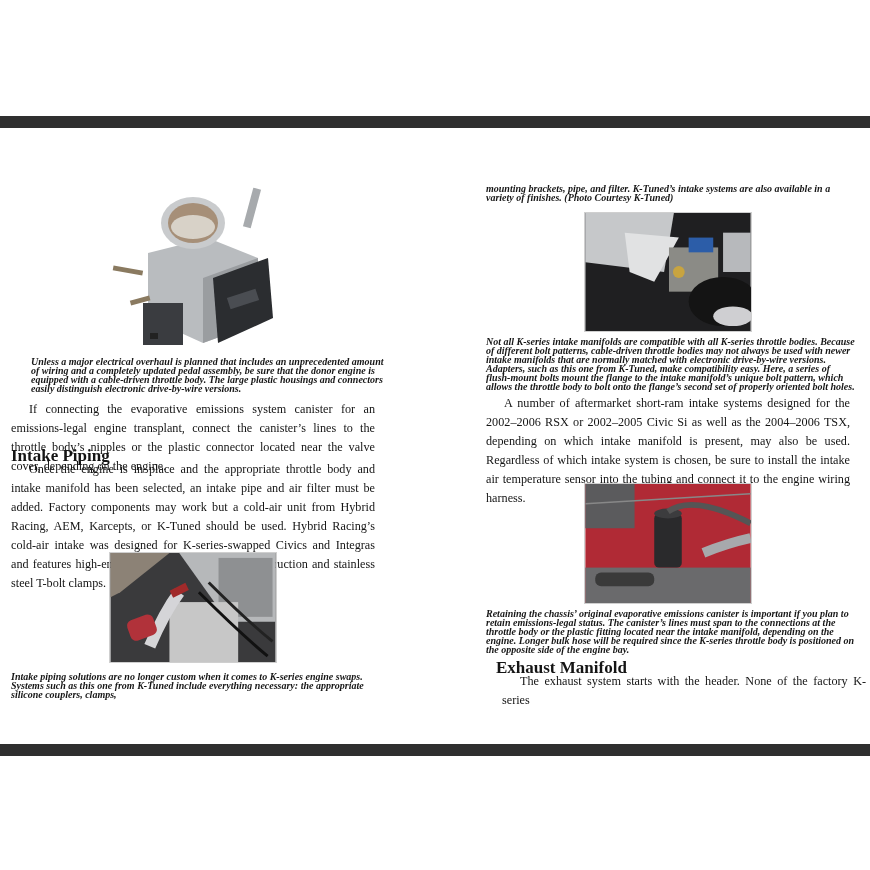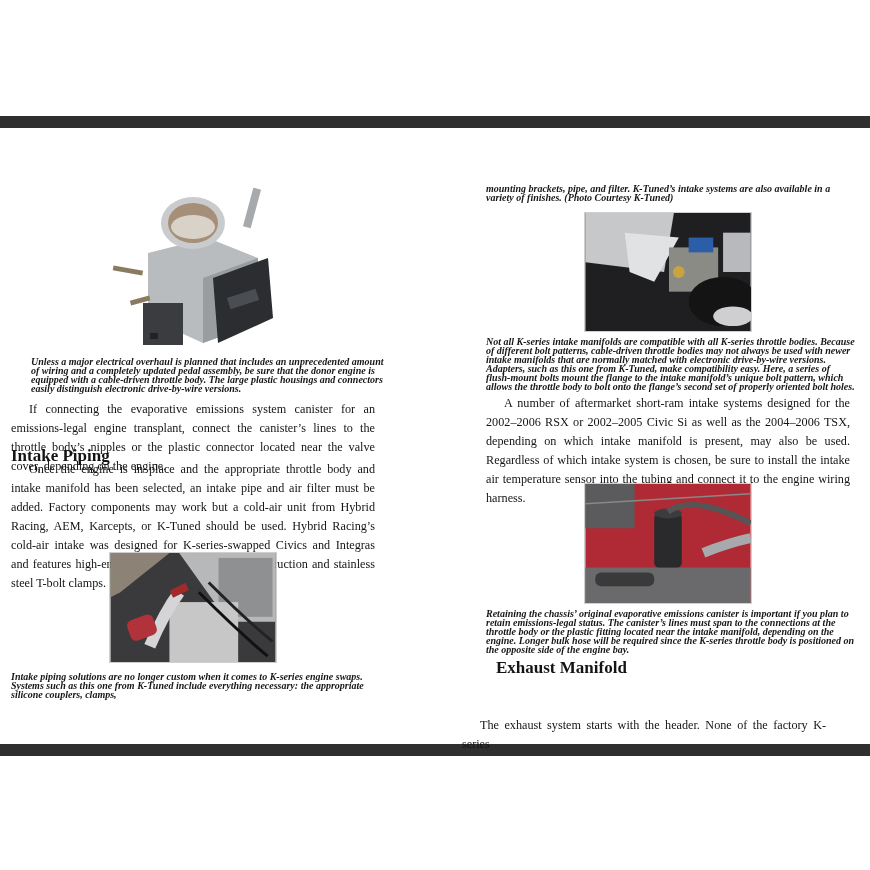--- a/index.html
+++ b/index.html
@@ -107,15 +107,15 @@
     <path d="M120,70 Q145,60 168,55" stroke="#a7a9ac" stroke-width="10" fill="none"></path>
     <rect x="10" y="90" width="60" height="14" rx="6" fill="#3a3a3a"></rect>
     <path d="M0,20 L168,10" stroke="#888" stroke-width="1.5"></path>
   </svg>
 </div>
 
 <div class="caption" style="left:486px; top:609px; width:370px;">Retaining the chassis’ original evaporative emissions canister is important if you plan to retain emissions-legal status. The canister’s lines must span to the connections at the throttle body or the plastic fitting located near the intake manifold, depending on the engine. Longer bulk hose will be required since the K-series throttle body is positioned on the opposite side of the engine bay.</div>
 
 <div class="heading" style="left:496px; top:658px;">Exhaust Manifold</div>
 
-<div class="body-text" style="left:462px; top:672px; width:364px;margin-top:44px;">
+<div class="body-text" style="left:502px; top:672px; width:364px;">
   <p style="text-align-last: justify;">The exhaust system starts with the header. None of the factory K-series</p>
 </div>
 
 </body></html>

